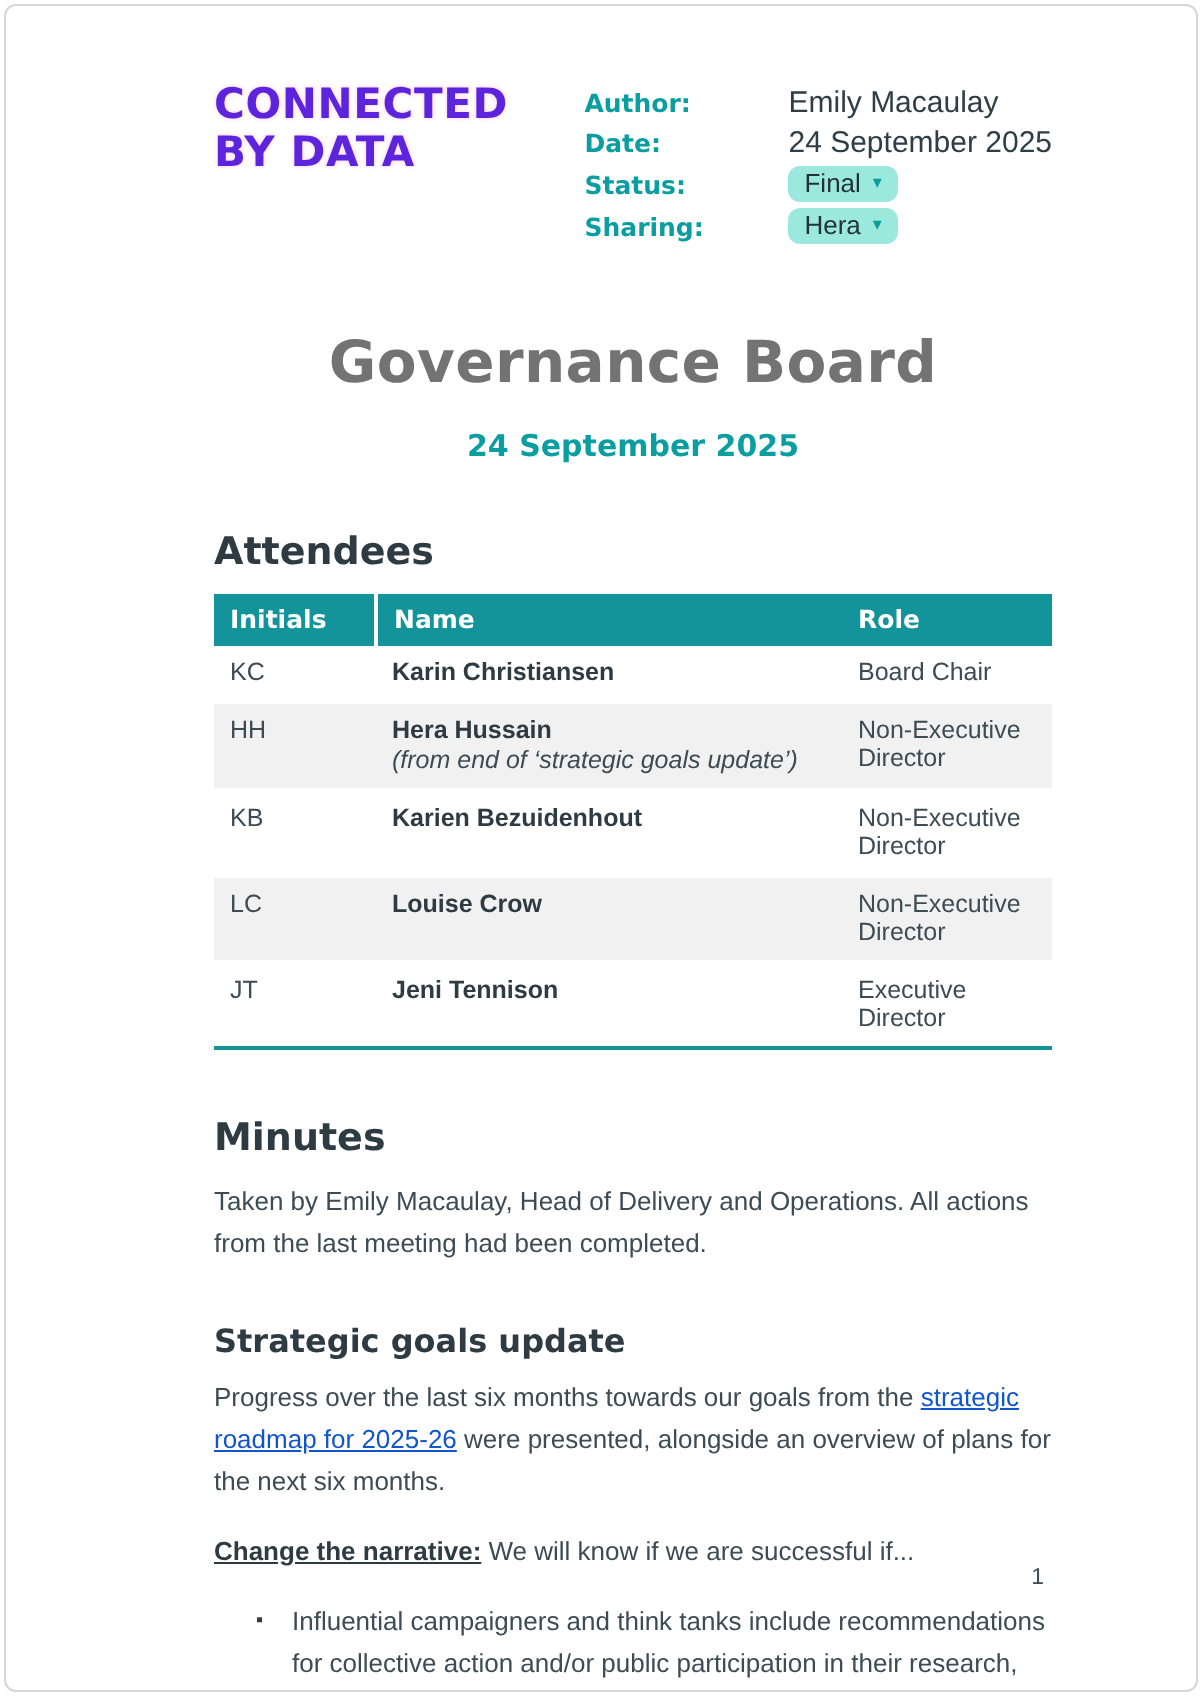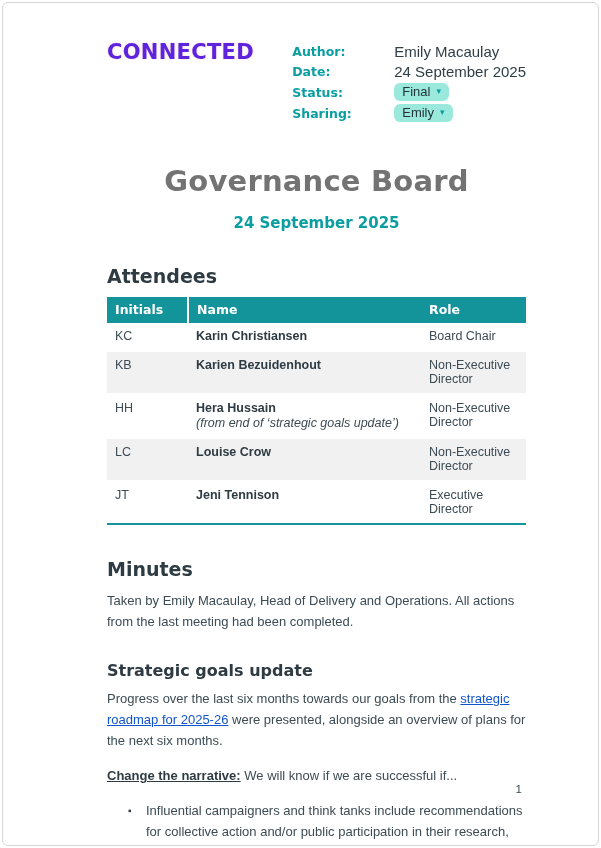--- a/index.html
+++ b/index.html
@@ -83,38 +83,39 @@
   .page-number { position:absolute; right:76px; bottom:50px; font-size:11.5px; color:#3c4b54; }
 </style>
 </head>
 <body>
 
 <div class="page">
 
   <header class="doc-header">
     <div class="logo">
       <div>CONNECTED</div>
+      <div>BY DATA</div>
     </div>
 
     <div class="meta">
       <span class="meta-label">Author:</span>
       <span class="meta-value">Emily Macaulay</span>
 
       <span class="meta-label">Date:</span>
       <span class="meta-value">24 September 2025</span>
 
       <span class="meta-label">Status:</span>
       <span class="badge">
         <span>Final</span>
         <span class="caret">▾</span>
       </span>
 
       <span class="meta-label">Sharing:</span>
       <span class="badge">
-        <span>Emily</span>
+        <span>Hera</span>
         <span class="caret">▾</span>
       </span>
     </div>
   </header>
 
   <h1 class="title">Governance Board</h1>
   <div class="subtitle">24 September 2025</div>
 
   <h2 class="section-heading">Attendees</h2>
 
@@ -128,32 +129,32 @@
     </thead>
     <tbody>
       <tr>
         <td>KC</td>
         <td>
             <div class="att-name">Karin Christiansen</div>
             </td>
         <td>Board Chair</td>
       </tr>
       <tr>
-        <td>KB</td>
-        <td>
-            <div class="att-name">Karien Bezuidenhout</div>
-            </td>
-        <td>Non-Executive Director</td>
-      </tr>
-      <tr>
         <td>HH</td>
         <td>
             <div class="att-name">Hera Hussain</div>
             <div class="att-note">(from end of ‘strategic goals update’)</div>
           </td>
+        <td>Non-Executive Director</td>
+      </tr>
+      <tr>
+        <td>KB</td>
+        <td>
+            <div class="att-name">Karien Bezuidenhout</div>
+            </td>
         <td>Non-Executive Director</td>
       </tr>
       <tr>
         <td>LC</td>
         <td>
             <div class="att-name">Louise Crow</div>
             </td>
         <td>Non-Executive Director</td>
       </tr>
       <tr>

